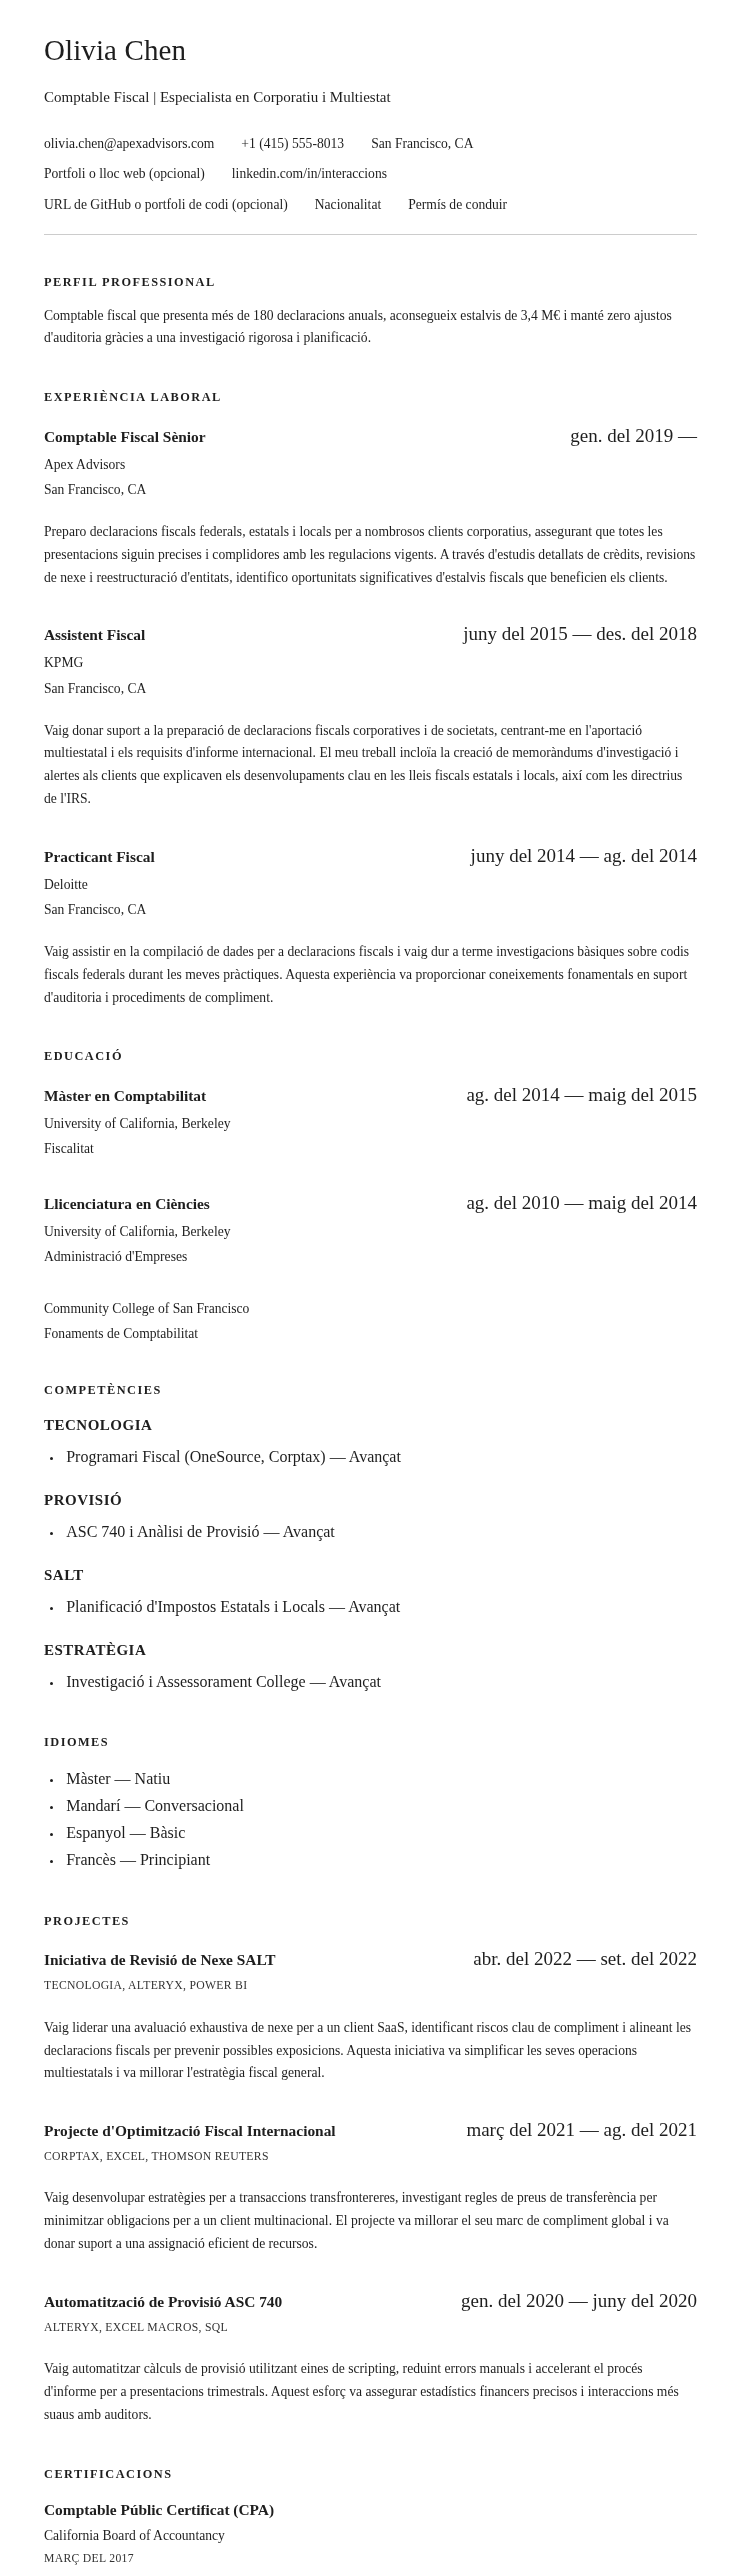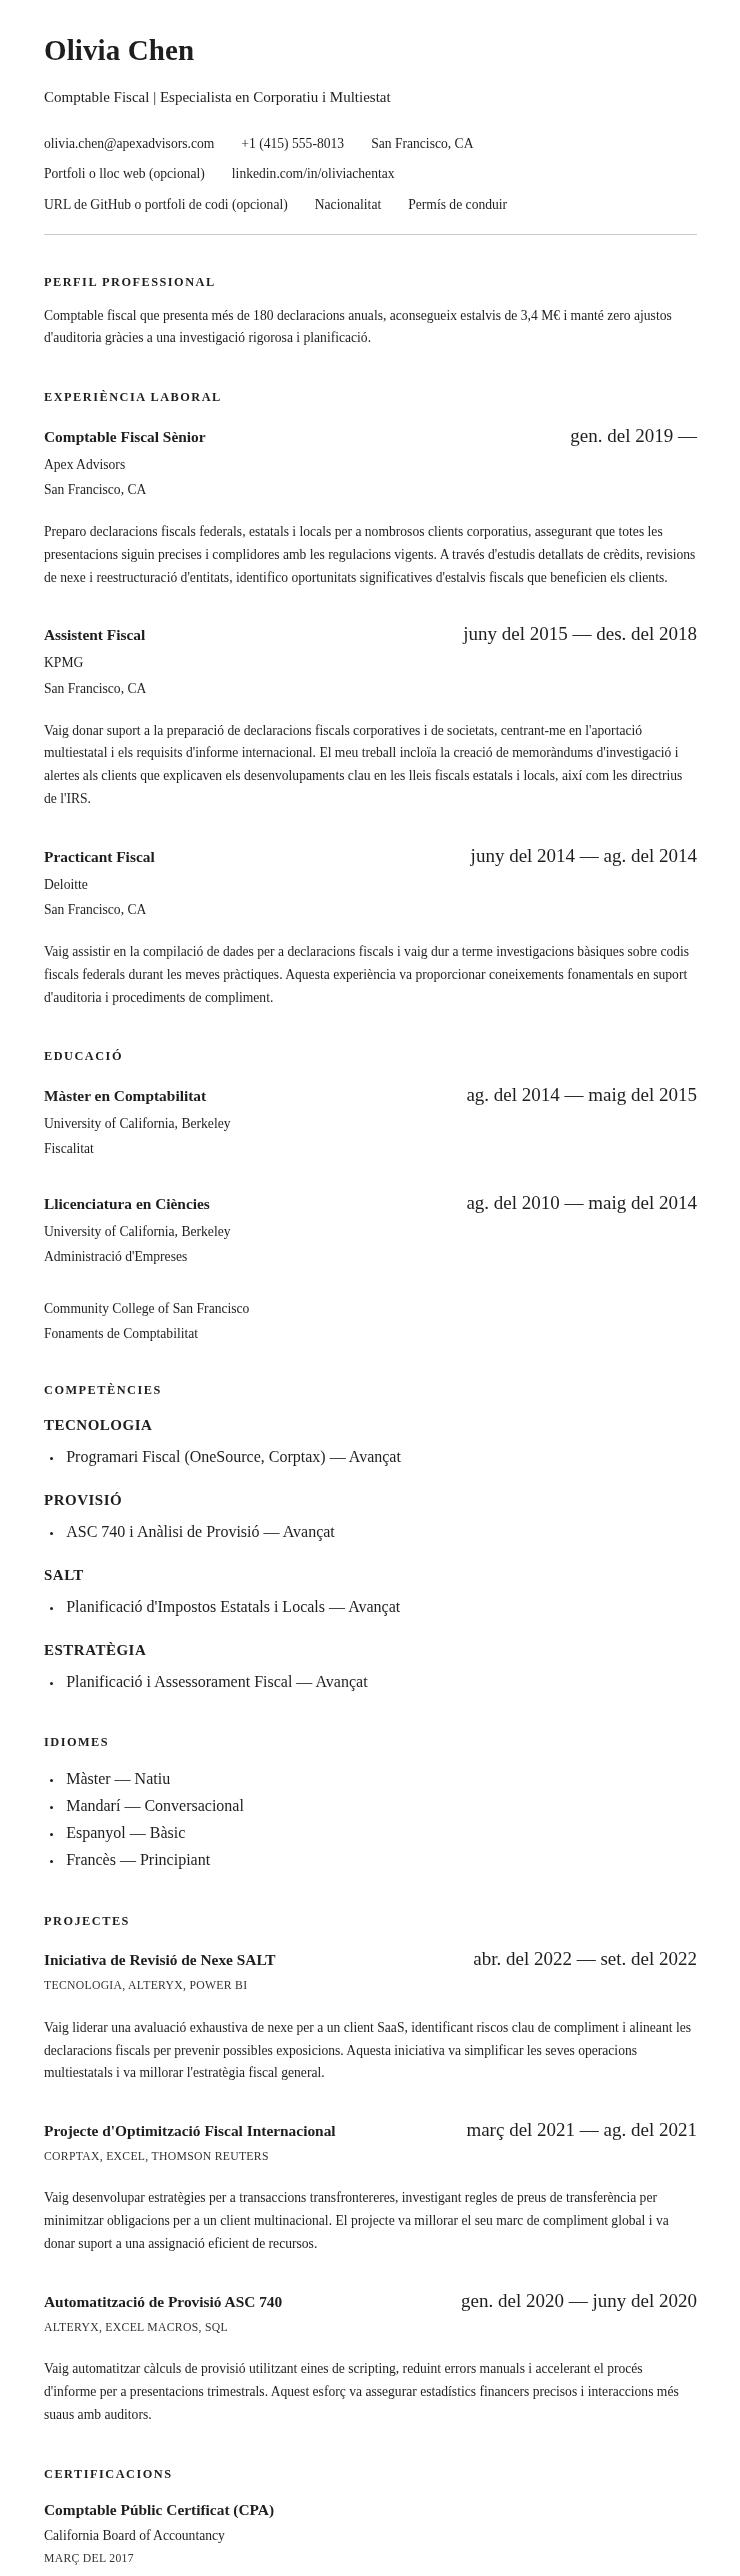--- a/index.html
+++ b/index.html
@@ -13,21 +13,21 @@
   .page {
     width: 741px;
     margin: 0 auto;
     padding: 35px 44px 56px;
     box-sizing: border-box;
     background: #ffffff;
   }
   
   .name {
     font-size: 29px;
-    font-weight: 700;
+    font-weight: 400;
     line-height: 1.1;
     margin: 0;
     letter-spacing: 0.1px;
   }
   .subtitle {
     font-size: 15px;
     line-height: 1.25;
     margin: 21px 0 0;
   }
   .contact-row {
@@ -122,21 +122,21 @@
     <h1 class="name">Olivia Chen</h1>
     <p class="subtitle">Comptable Fiscal | Especialista en Corporatiu i Multiestat</p>
 
     <div class="contact-row first">
       <span>olivia.chen@apexadvisors.com</span>
       <span>+1 (415) 555-8013</span>
       <span>San Francisco, CA</span>
     </div>
     <div class="contact-row">
       <span>Portfoli o lloc web (opcional)</span>
-      <span>linkedin.com/in/oliviachentax</span>
+      <span>linkedin.com/in/interaccions</span>
     </div>
     <div class="contact-row">
       <span>URL de GitHub o portfoli de codi (opcional)</span>
       <span>Nacionalitat</span>
       <span>Permís de conduir</span>
     </div>
 
     <hr class="header-divider">
   </header>
 
@@ -226,21 +226,21 @@
     <div class="group">
       <h3 class="group-h">SALT</h3>
       <ul class="plain-list">
         <li>Planificació d'Impostos Estatals i Locals — Avançat</li>
       </ul>
     </div>
 
     <div class="group">
       <h3 class="group-h">ESTRATÈGIA</h3>
       <ul class="plain-list">
-        <li>Planificació i Assessorament Fiscal — Avançat</li>
+        <li>Investigació i Assessorament College — Avançat</li>
       </ul>
     </div>
   </section>
 
   <section class="sec">
     <h2 class="sec-h">IDIOMES</h2>
     <ul class="plain-list" style="margin-top:16px">
       <li>Màster — Natiu</li>
       <li>Mandarí — Conversacional</li>
       <li>Espanyol — Bàsic</li>

